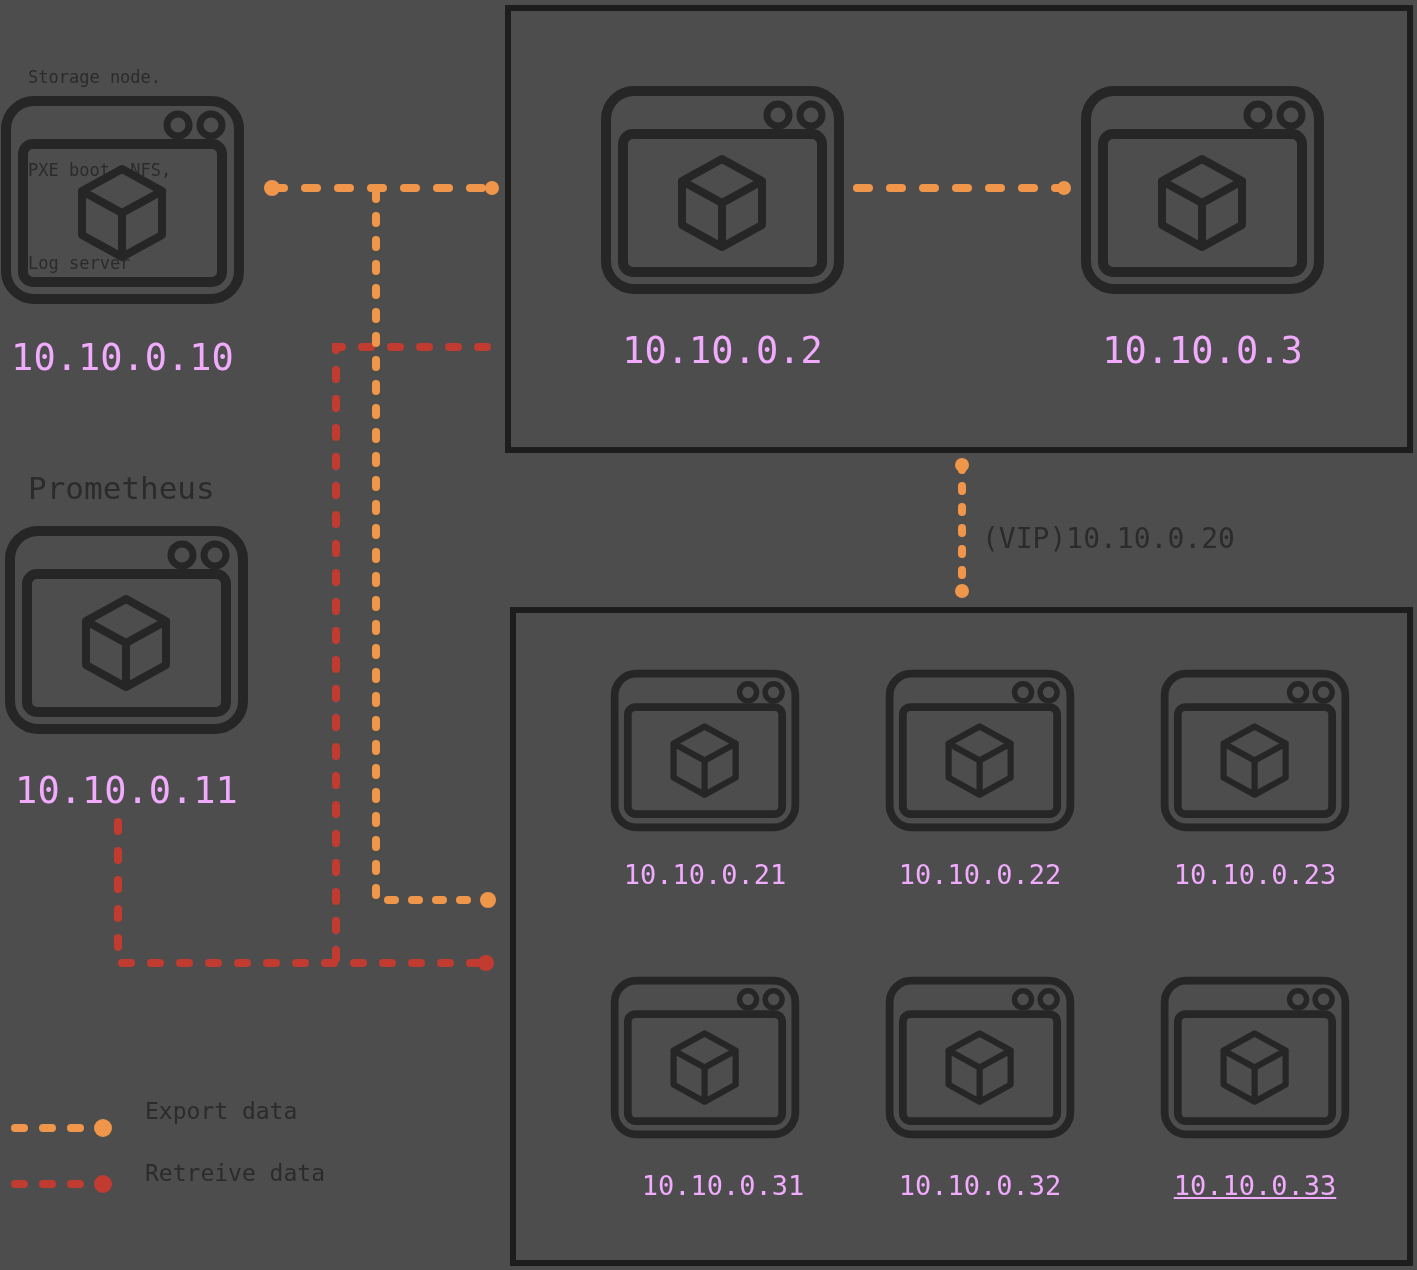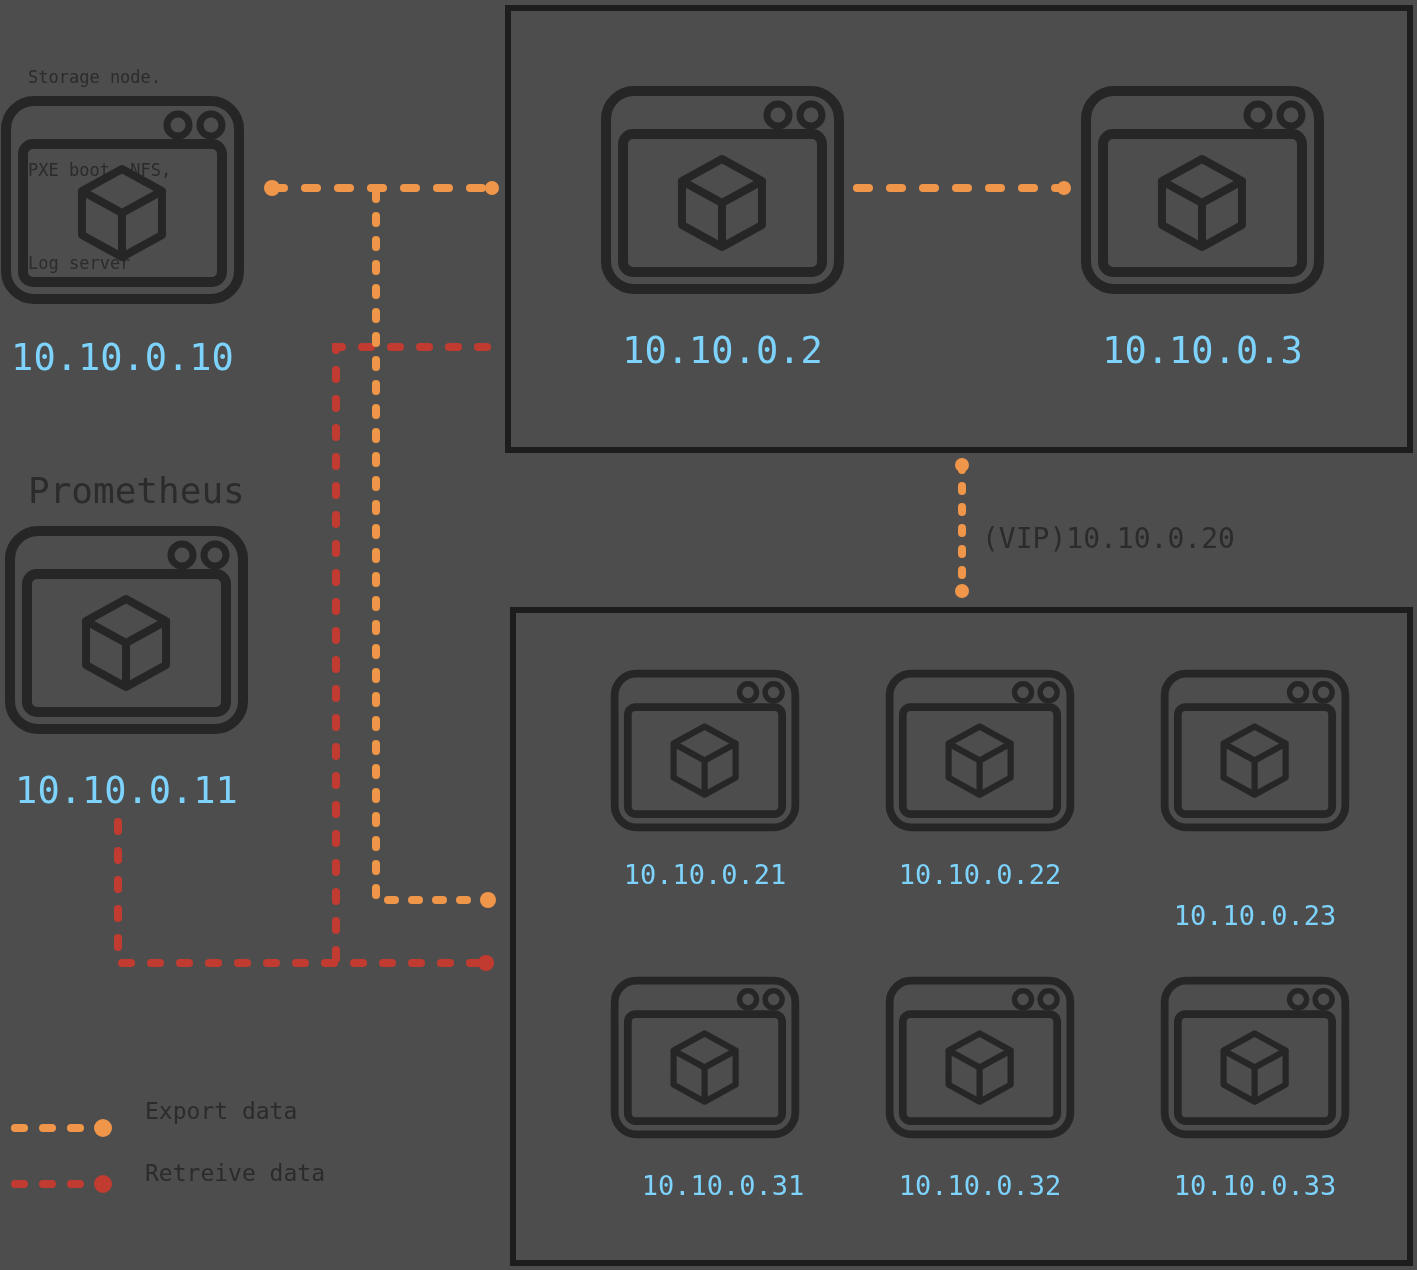--- a/index.html
+++ b/index.html
@@ -15,29 +15,29 @@
     position:absolute;border:6px solid #1D1D1D;background:transparent;z-index:1;
   }
   #cluster-top{left:505px;top:5px;width:896px;height:436px;}
   #cluster-bottom{left:510px;top:607px;width:891px;height:647px;}
   
   .node-card{
     position:absolute;display:flex;flex-direction:column;align-items:center;z-index:2;
   }
   .node-icon{stroke:#262626;display:block;}
   .ip-label{
-    color:#7dd3fc;white-space:nowrap;letter-spacing:0px;
+    color:#f0abfc;white-space:nowrap;letter-spacing:0px;
   }
   .ip-lg{font-size:37px;margin-top:31px;}
   .ip-sm{font-size:27px;margin-top:26px;}
   
   #storage-annotation{
     left:28px;top:0px;font-size:17px;line-height:31px;white-space:pre;z-index:2;
   }
-  #prometheus-title{left:28px;top:470px;font-size:36px;z-index:2;}
+  #prometheus-title{left:28px;top:470px;font-size:31px;z-index:2;}
   #vip-label{left:982px;top:522px;font-size:28px;z-index:4;white-space:nowrap;}
   
   .legend-label{font-size:23px;z-index:2;white-space:nowrap;}
   #legend-export-label{left:145px;top:1098px;}
   #legend-retrieve-label{left:145px;top:1160px;}
   
   #overlay{position:absolute;left:0;top:0;z-index:3;pointer-events:none;}
   .ln{fill:none;stroke-width:8;stroke-linecap:round;}
   .ln-export{stroke:#F0964A;}
   .ln-retrieve{stroke:#C23B31;}
@@ -126,21 +126,21 @@
       <use href="#node-icon-symbol"></use>
     </svg>
     <div class="ip-label ip-sm">10.10.0.21</div>
   </div>
   <div class="node-card" style="left:885px;top:668px;width:190px;">
     <svg class="node-icon" width="190" height="165" viewBox="0 0 245 210">
       <use href="#node-icon-symbol"></use>
     </svg>
     <div class="ip-label ip-sm">10.10.0.22</div>
   </div>
-  <div class="node-card" style="left:1160px;top:668px;width:190px;gap:41px;">
+  <div class="node-card" style="left:1160px;top:668px;width:190px;">
     <svg class="node-icon" width="190" height="165" viewBox="0 0 245 210">
       <use href="#node-icon-symbol"></use>
     </svg>
     <div class="ip-label ip-sm">10.10.0.23</div>
   </div>
   <div class="node-card" style="left:610px;top:975px;width:190px;">
     <svg class="node-icon" width="190" height="165" viewBox="0 0 245 210">
       <use href="#node-icon-symbol"></use>
     </svg>
     <div class="ip-label ip-sm" style="margin-top:30px;margin-left:36px;">10.10.0.31</div>
@@ -148,19 +148,19 @@
   <div class="node-card" style="left:885px;top:975px;width:190px;">
     <svg class="node-icon" width="190" height="165" viewBox="0 0 245 210">
       <use href="#node-icon-symbol"></use>
     </svg>
     <div class="ip-label ip-sm" style="margin-top:30px;">10.10.0.32</div>
   </div>
   <div class="node-card" style="left:1160px;top:975px;width:190px;">
     <svg class="node-icon" width="190" height="165" viewBox="0 0 245 210">
       <use href="#node-icon-symbol"></use>
     </svg>
-    <div class="ip-label ip-sm" style="margin-top:30px;">10.10.0.33</div>
+    <div class="ip-label ip-sm" style="margin-top:30px;text-decoration:underline;">10.10.0.33</div>
   </div>
 
   <div id="legend-export-label" class="abs legend-label">Export data</div>
   <div id="legend-retrieve-label" class="abs legend-label">Retreive data</div>
 
 </div>
 
 </body></html>

